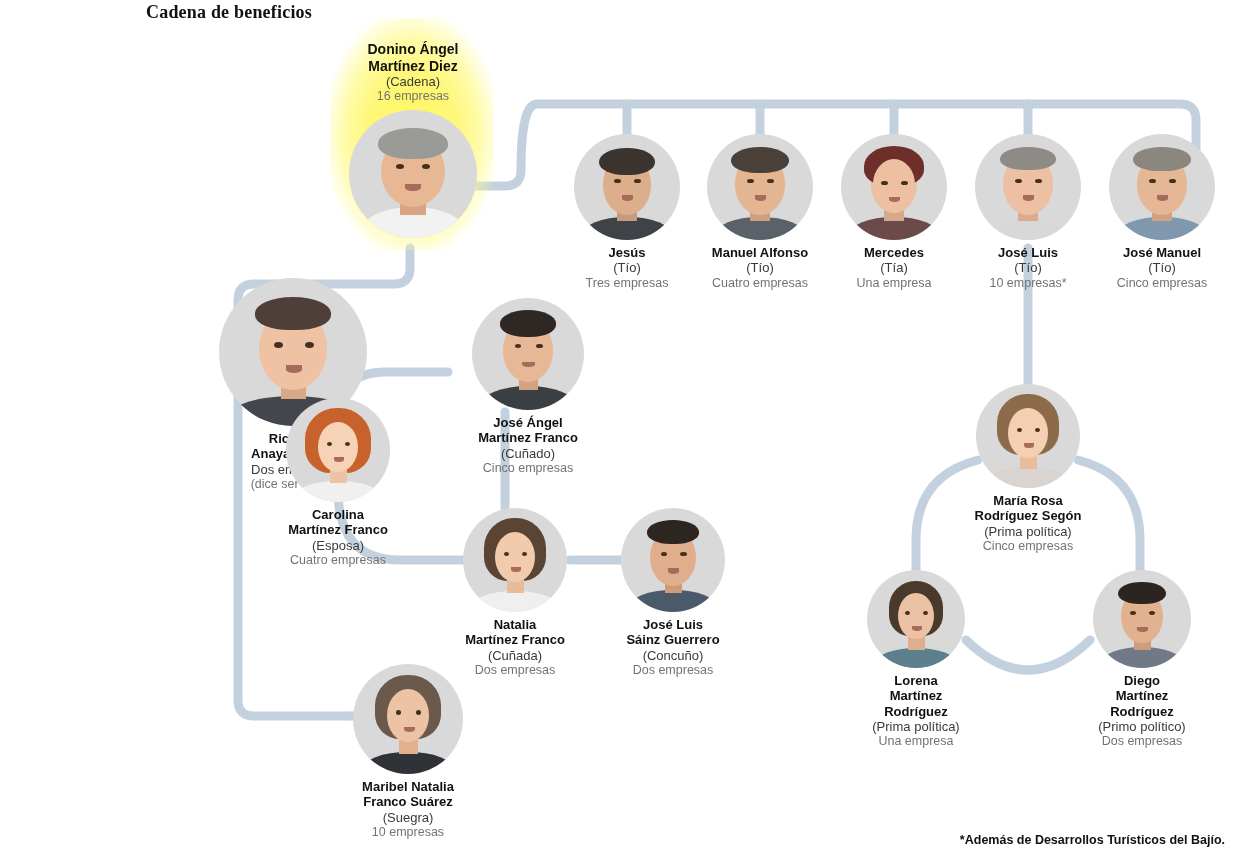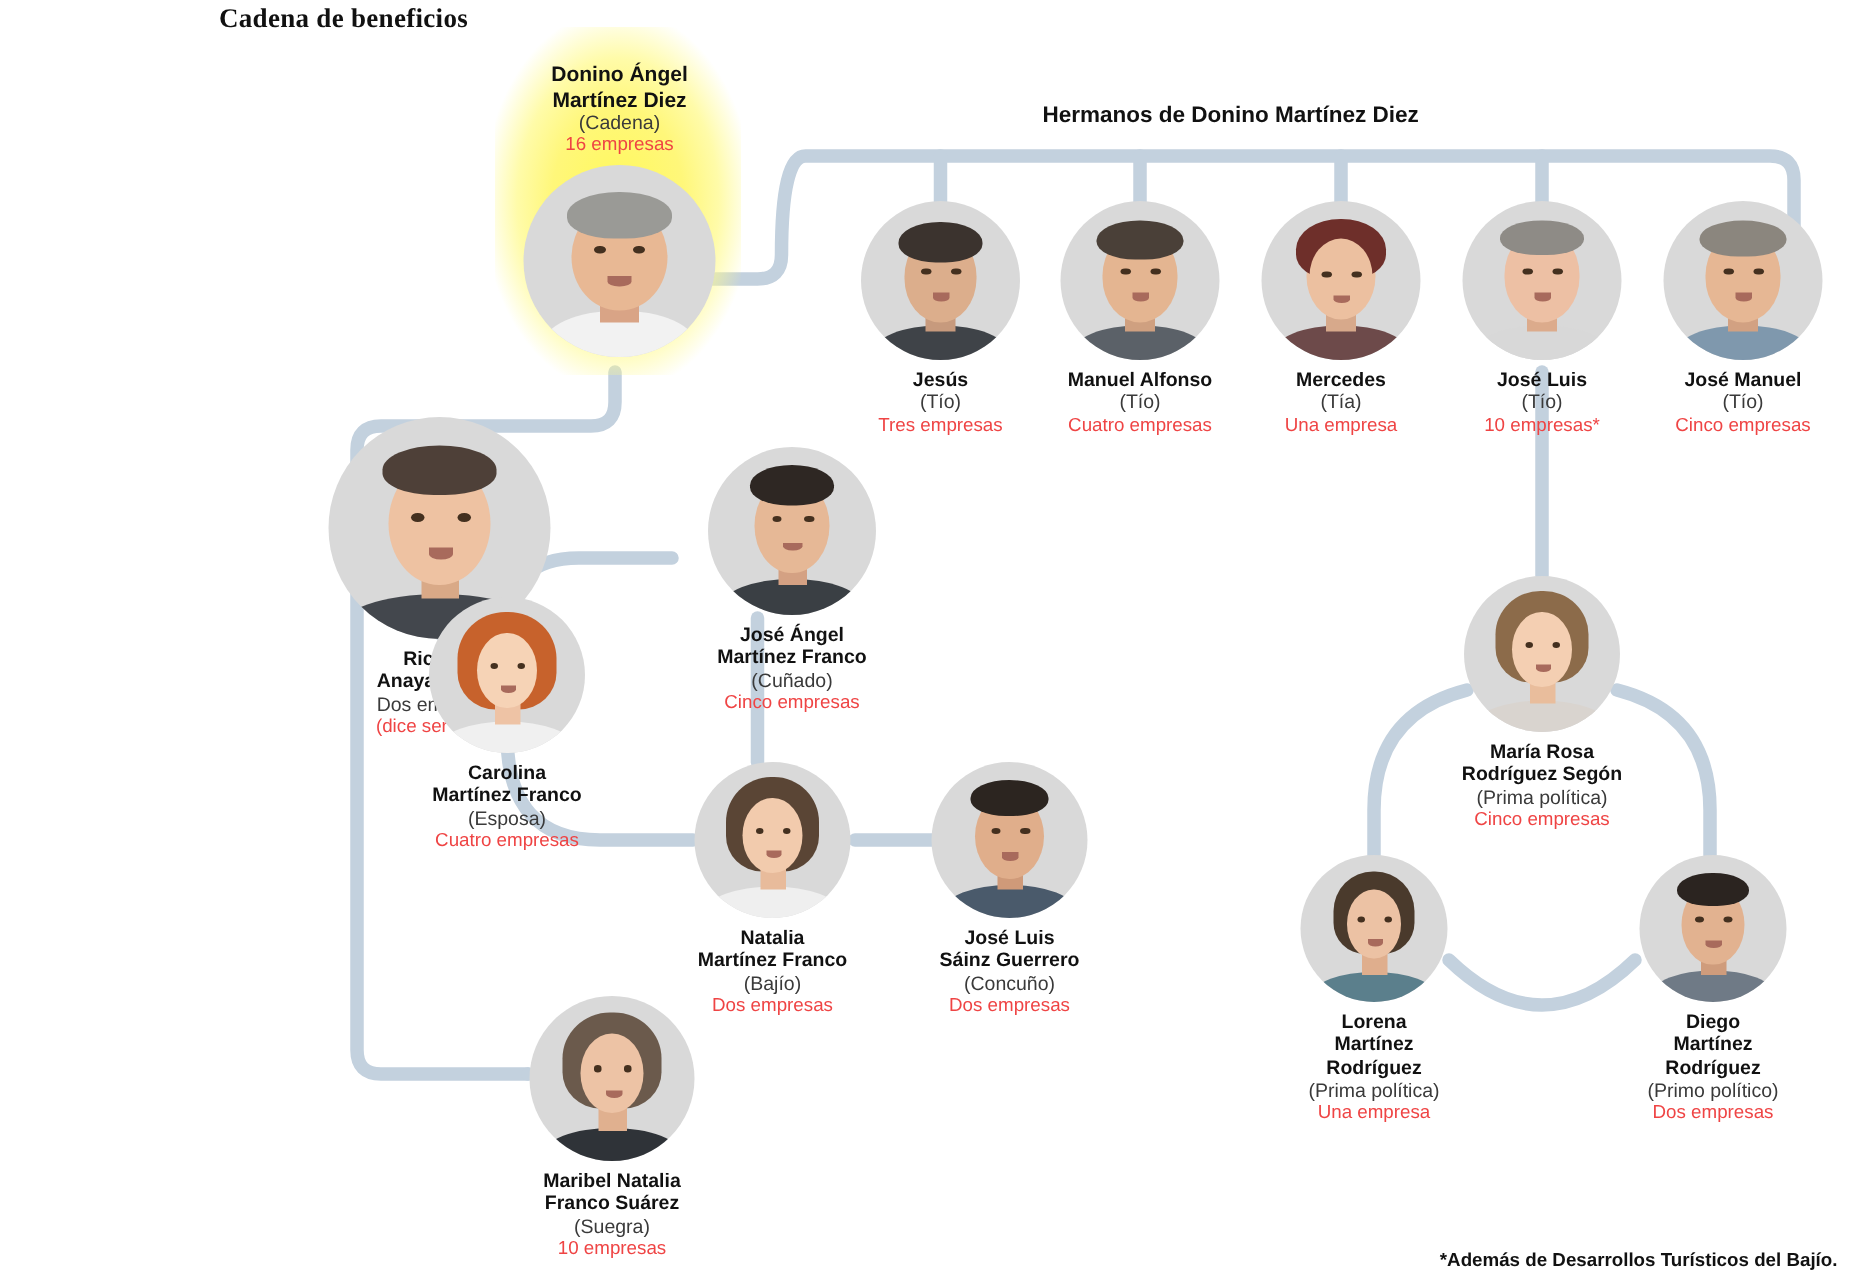--- a/index.html
+++ b/index.html
@@ -32,21 +32,21 @@
     margin:0 auto;
   }
   .photo .face{position:absolute;left:0;top:0;width:100%;height:100%;}
   .label{
     margin-top:5px;
     line-height:1.18;
     white-space:nowrap;
   }
   .label .nm{font-weight:bold;font-size:13px;color:#111;display:block;}
   .label .rel{font-size:13px;color:#3a3a3a;display:block;}
-  .label .cnt{font-size:12.5px;color:#ef4444;display:block;}
+  .label .cnt{font-size:12.5px;color:#737373;display:block;}
   .glow{
     position:absolute;
     background:radial-gradient(ellipse at 50% 50%, #fff95a 0%, #fff77a 38%, rgba(255,250,140,0.75) 58%, rgba(255,255,200,0.0) 78%);
     pointer-events:none;
   }
   .node.highlight .label .nm{font-size:14px;}
   .footnote{
     position:absolute;right:8px;bottom:6px;text-align:right;
     font-size:12.5px;font-weight:bold;color:#111;line-height:1.35;
   }
@@ -89,21 +89,20 @@
       <path d="M352,716 L352,716"></path>
 
       <path d="M1028,248 L1028,384"></path>
       <path d="M978,460 Q916,476 916,540 L916,570"></path>
       <path d="M1078,460 Q1140,476 1140,540 L1140,570"></path>
       <path d="M966,640 Q1028,700 1090,640"></path>
     </g>
   </svg>
 
   <div class="title">Cadena de beneficios</div>
-  <div class="branch-title" style="left:695px;top:68px;">Hermanos de Donino Martínez Diez</div>
 
   <div class="glow" style="left:330px;top:18px;width:164px;height:232px;"></div>
   <div class="node highlight" style="left:330px;top:36px;width:166px;">
     <div class="label" style="margin-bottom:6px;">
       <span class="nm">Donino Ángel</span>
       <span class="nm">Martínez Diez</span>
       <span class="rel">(Cadena)</span>
       <span class="cnt">16 empresas</span>
     </div>
     <div class="photo" style="width:128px;height:128px;">
@@ -283,21 +282,21 @@
         <div class="neck" style="left:42%;top:66%;width:17%;height:16%;background:#e8bb9b;"></div>
         <div class="head" style="left:31%;top:23%;width:38%;height:48%;background:#f2cbad;"></div>
         <div class="eye" style="left:39%;top:42%;width:5%;height:4%;"></div>
         <div class="eye" style="left:57%;top:42%;width:5%;height:4%;"></div>
         <div class="mouth" style="left:46%;top:57%;width:10%;height:5%;"></div>
       </div>
     </div>
     <div class="label">
       <span class="nm">Natalia</span>
       <span class="nm">Martínez Franco</span>
-      <span class="rel">(Bajío)</span>
+      <span class="rel">(Cuñada)</span>
       <span class="cnt">Dos empresas</span>
     </div>
   </div>
 
   <div class="node" style="left:598px;top:508px;width:150px;">
     <div class="photo" style="width:104px;height:104px;">
       <div class="face">
         <div class="body" style="left:8%;top:79%;width:84%;height:33%;background:#4a5a6b;"></div>
         <div class="neck" style="left:42%;top:67%;width:17%;height:15%;background:#cf9a79;"></div>
         <div class="head" style="left:28%;top:20%;width:44%;height:55%;background:#e0ae8b;"></div>

